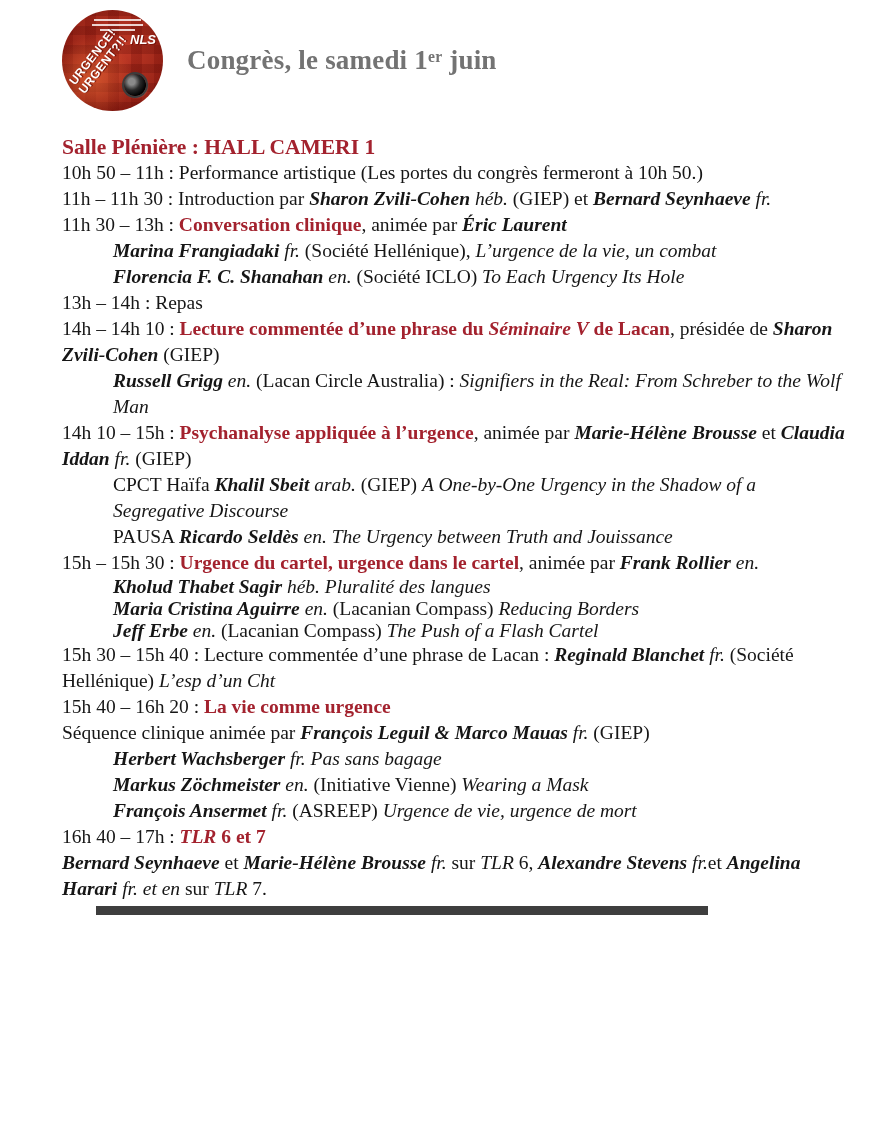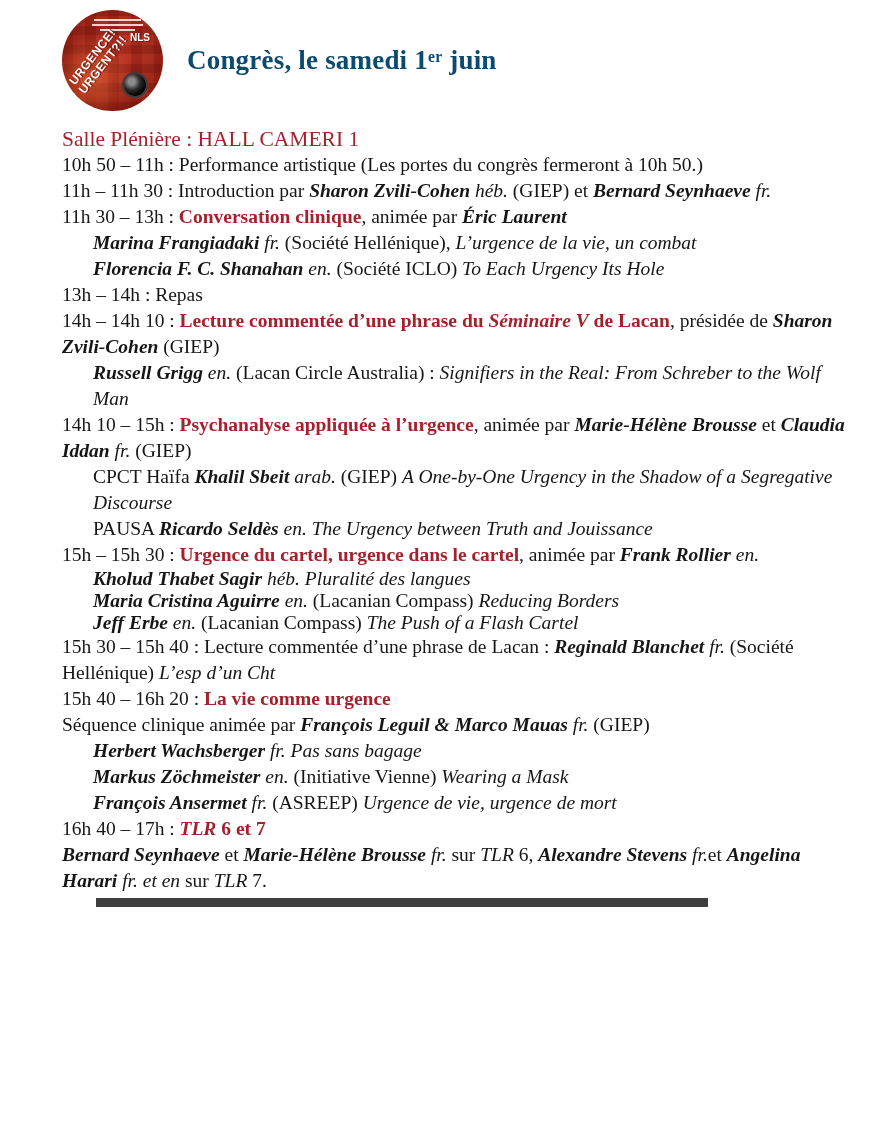--- a/index.html
+++ b/index.html
@@ -26,39 +26,40 @@
   .logo .tr2{left:30%;top:14px;width:50%;}
   .logo .tr3{left:38%;top:19px;width:34%;}
   .logo .diag{
     position:absolute;left:-12px;top:38px;width:96px;text-align:center;
     transform:rotate(-52deg);
     color:#fff;font-family:"Liberation Sans","DejaVu Sans",sans-serif;
     font-weight:bold;font-size:12px;line-height:13px;letter-spacing:.4px;
     text-shadow:1px 1px 0 rgba(90,5,0,.65);
   }
   .logo .nls{
-    position:absolute;right:13px;top:22px;color:#fff;
-    font-family:"Liberation Sans","DejaVu Sans",sans-serif;font-weight:bold;font-size:10px;
+    position:absolute;right:7px;top:22px;color:#fff;
+    font-family:"Liberation Sans","DejaVu Sans",sans-serif;font-weight:bold;font-size:13px;
     text-shadow:1px 1px 0 rgba(90,5,0,.6);
+    font-style:italic;
   }
   .logo .lens{
     position:absolute;right:17px;bottom:15px;width:22px;height:22px;border-radius:50%;
     background:radial-gradient(circle at 35% 35%, #8a8a8a 0 16%, #2a2a2a 42%, #000 72%);
     box-shadow:0 0 0 2px #3c3c3c, 1px 1px 2px rgba(255,255,255,.75);
   }
-  .title{font-weight:bold;font-size:27px;color:#0c4a6e;letter-spacing:.2px;}
+  .title{font-weight:bold;font-size:27px;color:#737373;letter-spacing:.2px;}
   .title .sup{font-size:.58em;position:relative;top:-.45em;}
 
   
-  .salle{margin-top:16px;font-weight:normal;font-size:21.5px;color:var(--accent);}
+  .salle{margin-top:24px;font-weight:bold;font-size:21.5px;color:var(--accent);}
 
   
   .para{line-height:26px;}
   .para.gap{}
-  .para.indent{margin-left:31px;}
+  .para.indent{margin-left:51px;}
   .para.tight{line-height:22px;}
   .s-n{}
   .s-b{font-weight:bold;font-style:italic;}
   .s-i{font-style:italic;}
   .s-rb{font-weight:bold;color:var(--accent);}
   .s-rbi{font-weight:bold;font-style:italic;color:var(--accent);}
 
   .bottom-bar{margin:4px 0 0 34px;width:612px;height:9px;background:#3e3e3e;}
 </style>
 </head>

